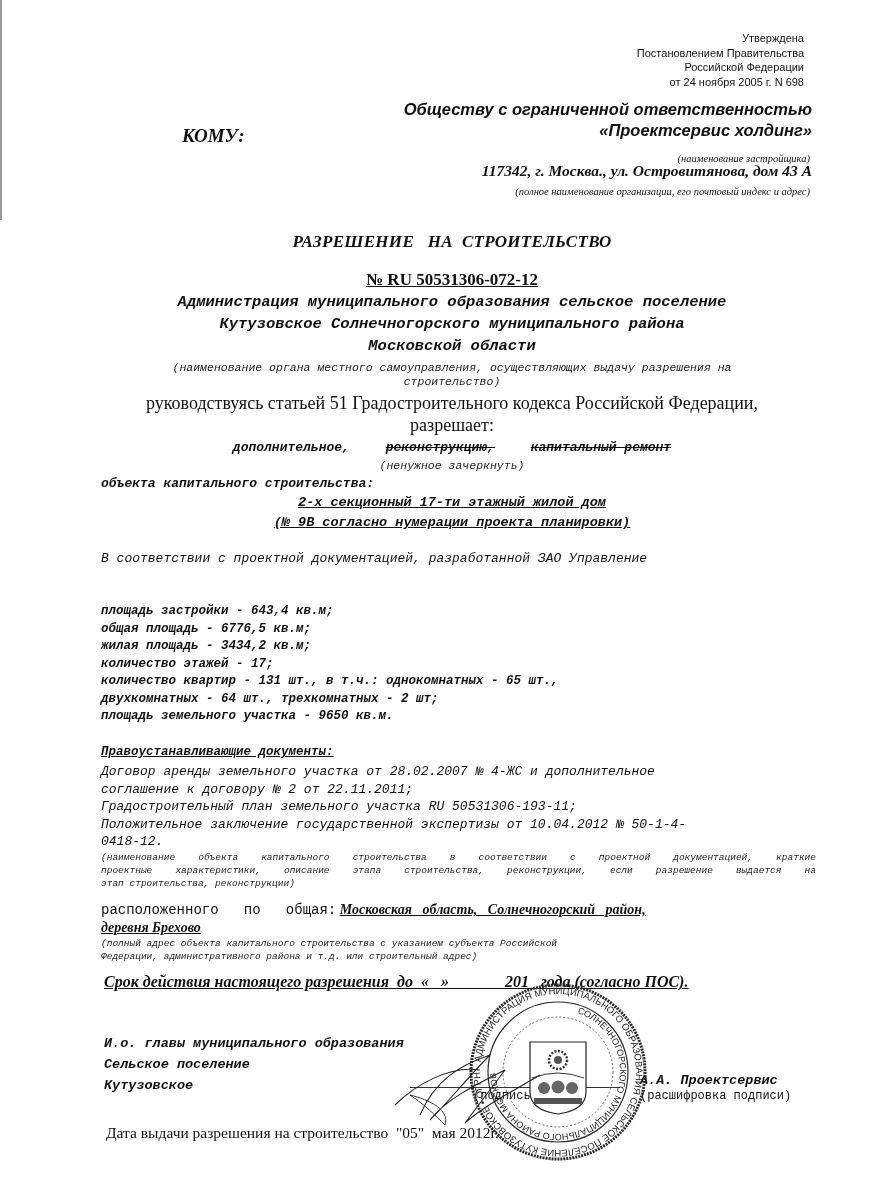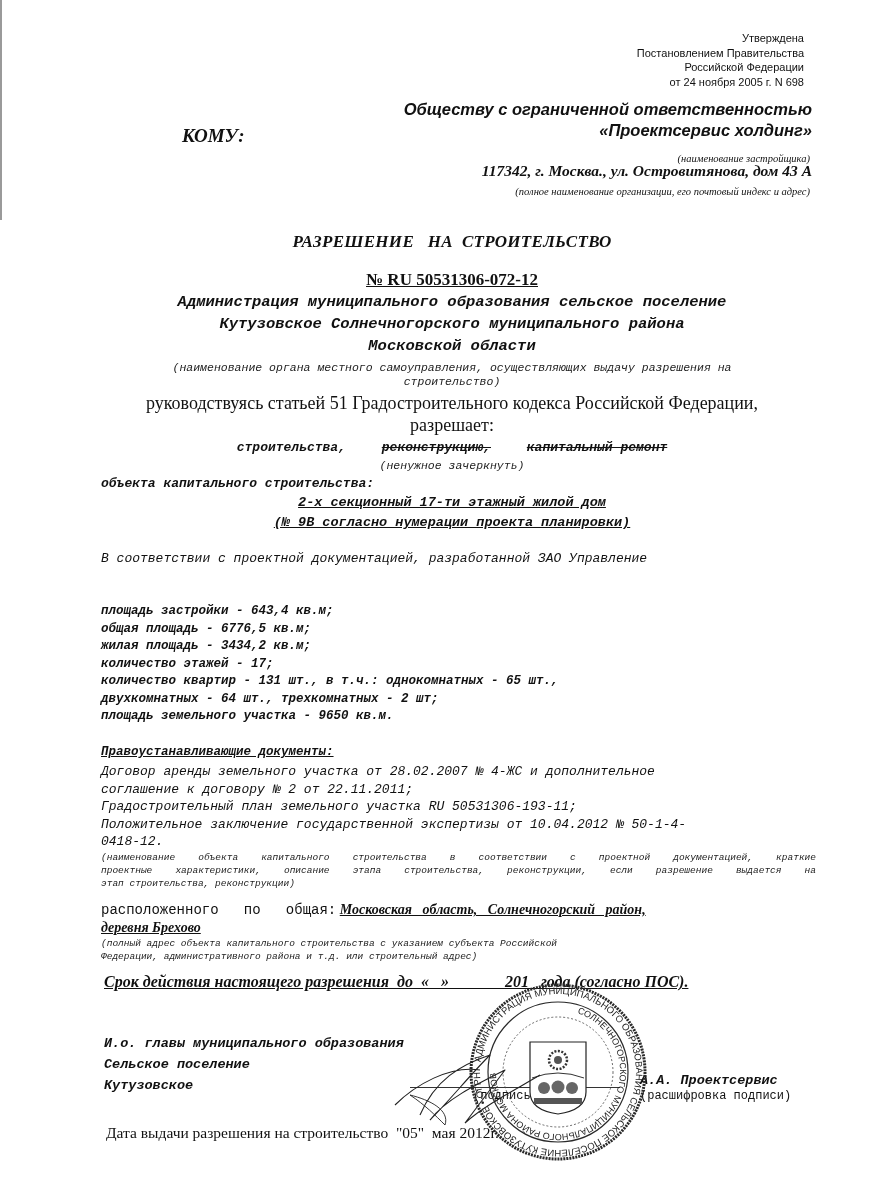--- a/index.html
+++ b/index.html
@@ -85,21 +85,21 @@
 </div>
 <div class="abs center hint-c" style="top:361px">
   <div>(наименование органа местного самоуправления, осуществляющих выдачу разрешения на</div>
   <div>строительство)</div>
 </div>
 <div class="abs center guided">
   <div>руководствуясь статьей 51 Градостроительного кодекса Российской Федерации,</div>
   <div>разрешает:</div>
 </div>
 <div class="abs center works">
-  <span class="w">строительства,</span>
+  <span class="w">дополнительное,</span>
   <span class="w strike">реконструкцию,</span>
   <span class="w strike">капитальный ремонт</span>
 </div>
 <div class="abs center hint-c" style="top:459px">(ненужное зачеркнуть)</div>
 <div class="abs obj-label">объекта капитального строительства:</div>
 <div class="abs center obj-name" style="top:495px"><span>2-х секционный 17-ти этажный жилой дом</span></div>
 <div class="abs center obj-name" style="top:515px"><span>(№ 9В согласно нумерации проекта планировки)</span></div>
 
 <div class="abs body-i" style="top:550px">
   <div>В соответствии с проектной документацией, разработанной ЗАО Управление</div>

